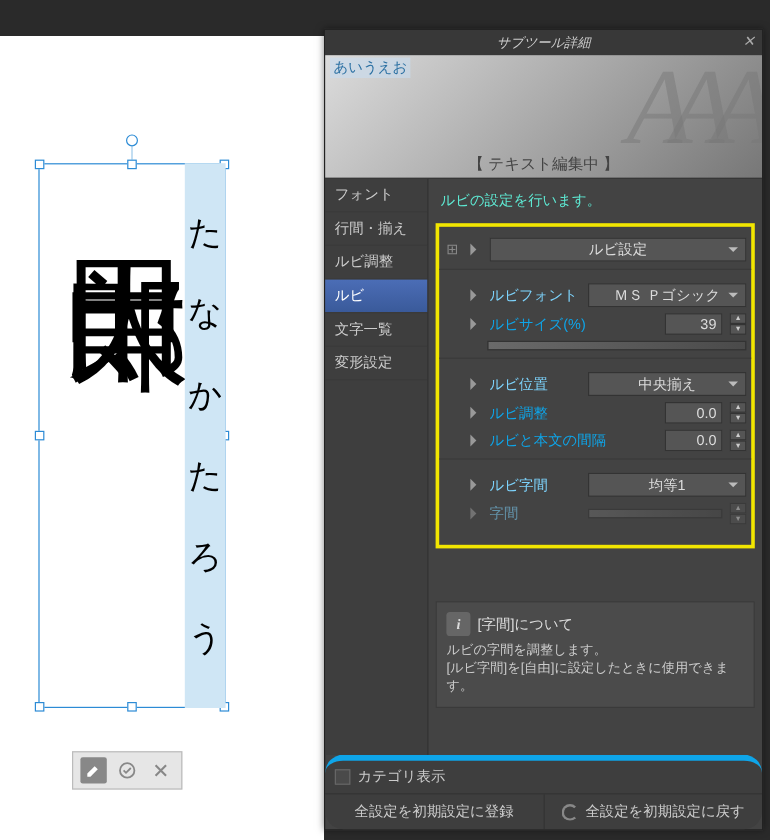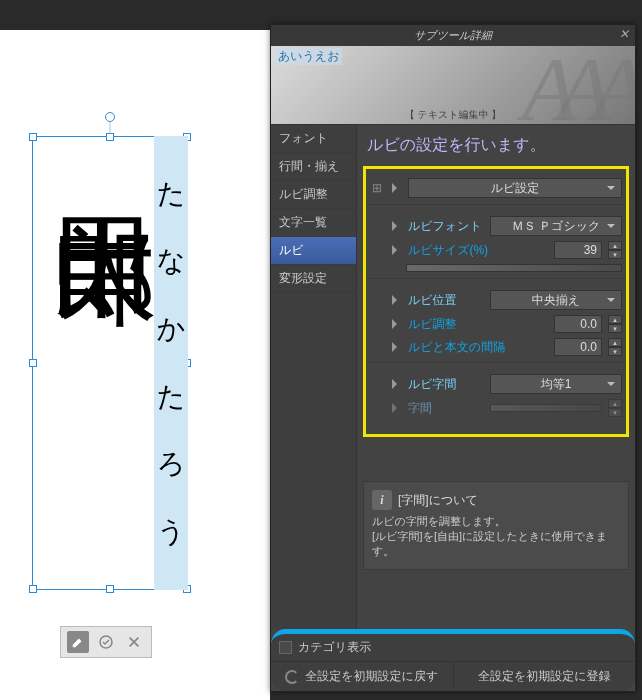--- a/index.html
+++ b/index.html
@@ -123,41 +123,41 @@
     font-size: 11px;
     padding: 3px 0;
     position: relative;
     font-style: italic;
   }
   .panel-close {
     position:absolute; right:6px; top:2px;
     color:#aaa; font-size:12px;
   }
   .preview {
-    height: 78px;
+    height: 102px;
     background: linear-gradient(135deg,#dcdcdc 0%, #777 100%);
     position: relative;
     overflow:hidden;
     text-decoration:underline;
   }
   .preview-label {
     position:absolute; left:4px; top:2px;
     color:#2a6fa2; font-size:12px;
     background: rgba(200,220,240,.6);
     padding:0 3px;
   }
   .preview-aa {
     position:absolute; right:8px; top:-8px;
     font-size:90px; font-style:italic; font-family: Georgia, serif;
     color: rgba(120,120,120,.5);
     letter-spacing:-20px;
   }
   .preview-status {
     position:absolute; left:0; right:0; bottom:2px;
-    text-align:center; color:#444; font-size:10px;
+    text-align:center; color:#444; font-size:13px;
   }
   .panel-body {
     flex:1;
     display:flex;
     border-top:1px solid #333;
   }
   .cat-list {
     width: 86px;
     background:#3e3e3e;
     border-right:1px solid #333;
@@ -172,21 +172,21 @@
   }
   .cat-item.sel {
     background: linear-gradient(#4b6db6,#3a5a9a);
     color:#fff;
   }
   .settings {
     flex:1;
     padding:8px 6px 4px 6px;
     position:relative;
   }
-  .desc { font-size:16px; color:#c4b5fd; margin:2px 0 10px 4px; }
+  .desc { font-size:12px; color:#5eead4; margin:2px 0 10px 4px; }
 
   .yellow-box {
     border: 3px solid #f2e600;
     padding: 4px 4px 12px 4px;
     margin-top:2px;
   }
   .row {
     display:flex; align-items:center;
     gap:6px;
     margin:5px 0;
@@ -329,22 +329,22 @@
     <div class="preview-aa">AAA</div>
     <div class="preview-status">【 テキスト編集中 】</div>
   </div>
 
   <div class="panel-body">
 
     <div class="cat-list">
       <div class="cat-item">フォント</div>
       <div class="cat-item">行間・揃え</div>
       <div class="cat-item">ルビ調整</div>
+      <div class="cat-item sel">ルビ</div>
       <div class="cat-item">文字一覧</div>
-      <div class="cat-item sel">ルビ</div>
       <div class="cat-item">変形設定</div>
     </div>
 
     <div class="settings">
       <div class="desc">ルビの設定を行います。</div>
 
       <div class="yellow-box">
 
         <div class="row">
           <div class="plus-col">⊞</div>
@@ -440,21 +440,21 @@
     </div>
   </div>
 
   <div class="panel-foot">
     <div class="foot-row1">
       <div class="chk"></div>
       <span>カテゴリ表示</span>
     </div>
     <div class="foot-row2">
       <div class="foot-btn">
+        <span>全設定を初期設定に登録</span>
+      </div>
+      <div class="foot-btn">
         <span class="reset-icon"></span>
         <span>全設定を初期設定に戻す</span>
       </div>
-      <div class="foot-btn">
-        <span>全設定を初期設定に登録</span>
-      </div>
     </div>
   </div>
 </div>
 
 </body></html>

